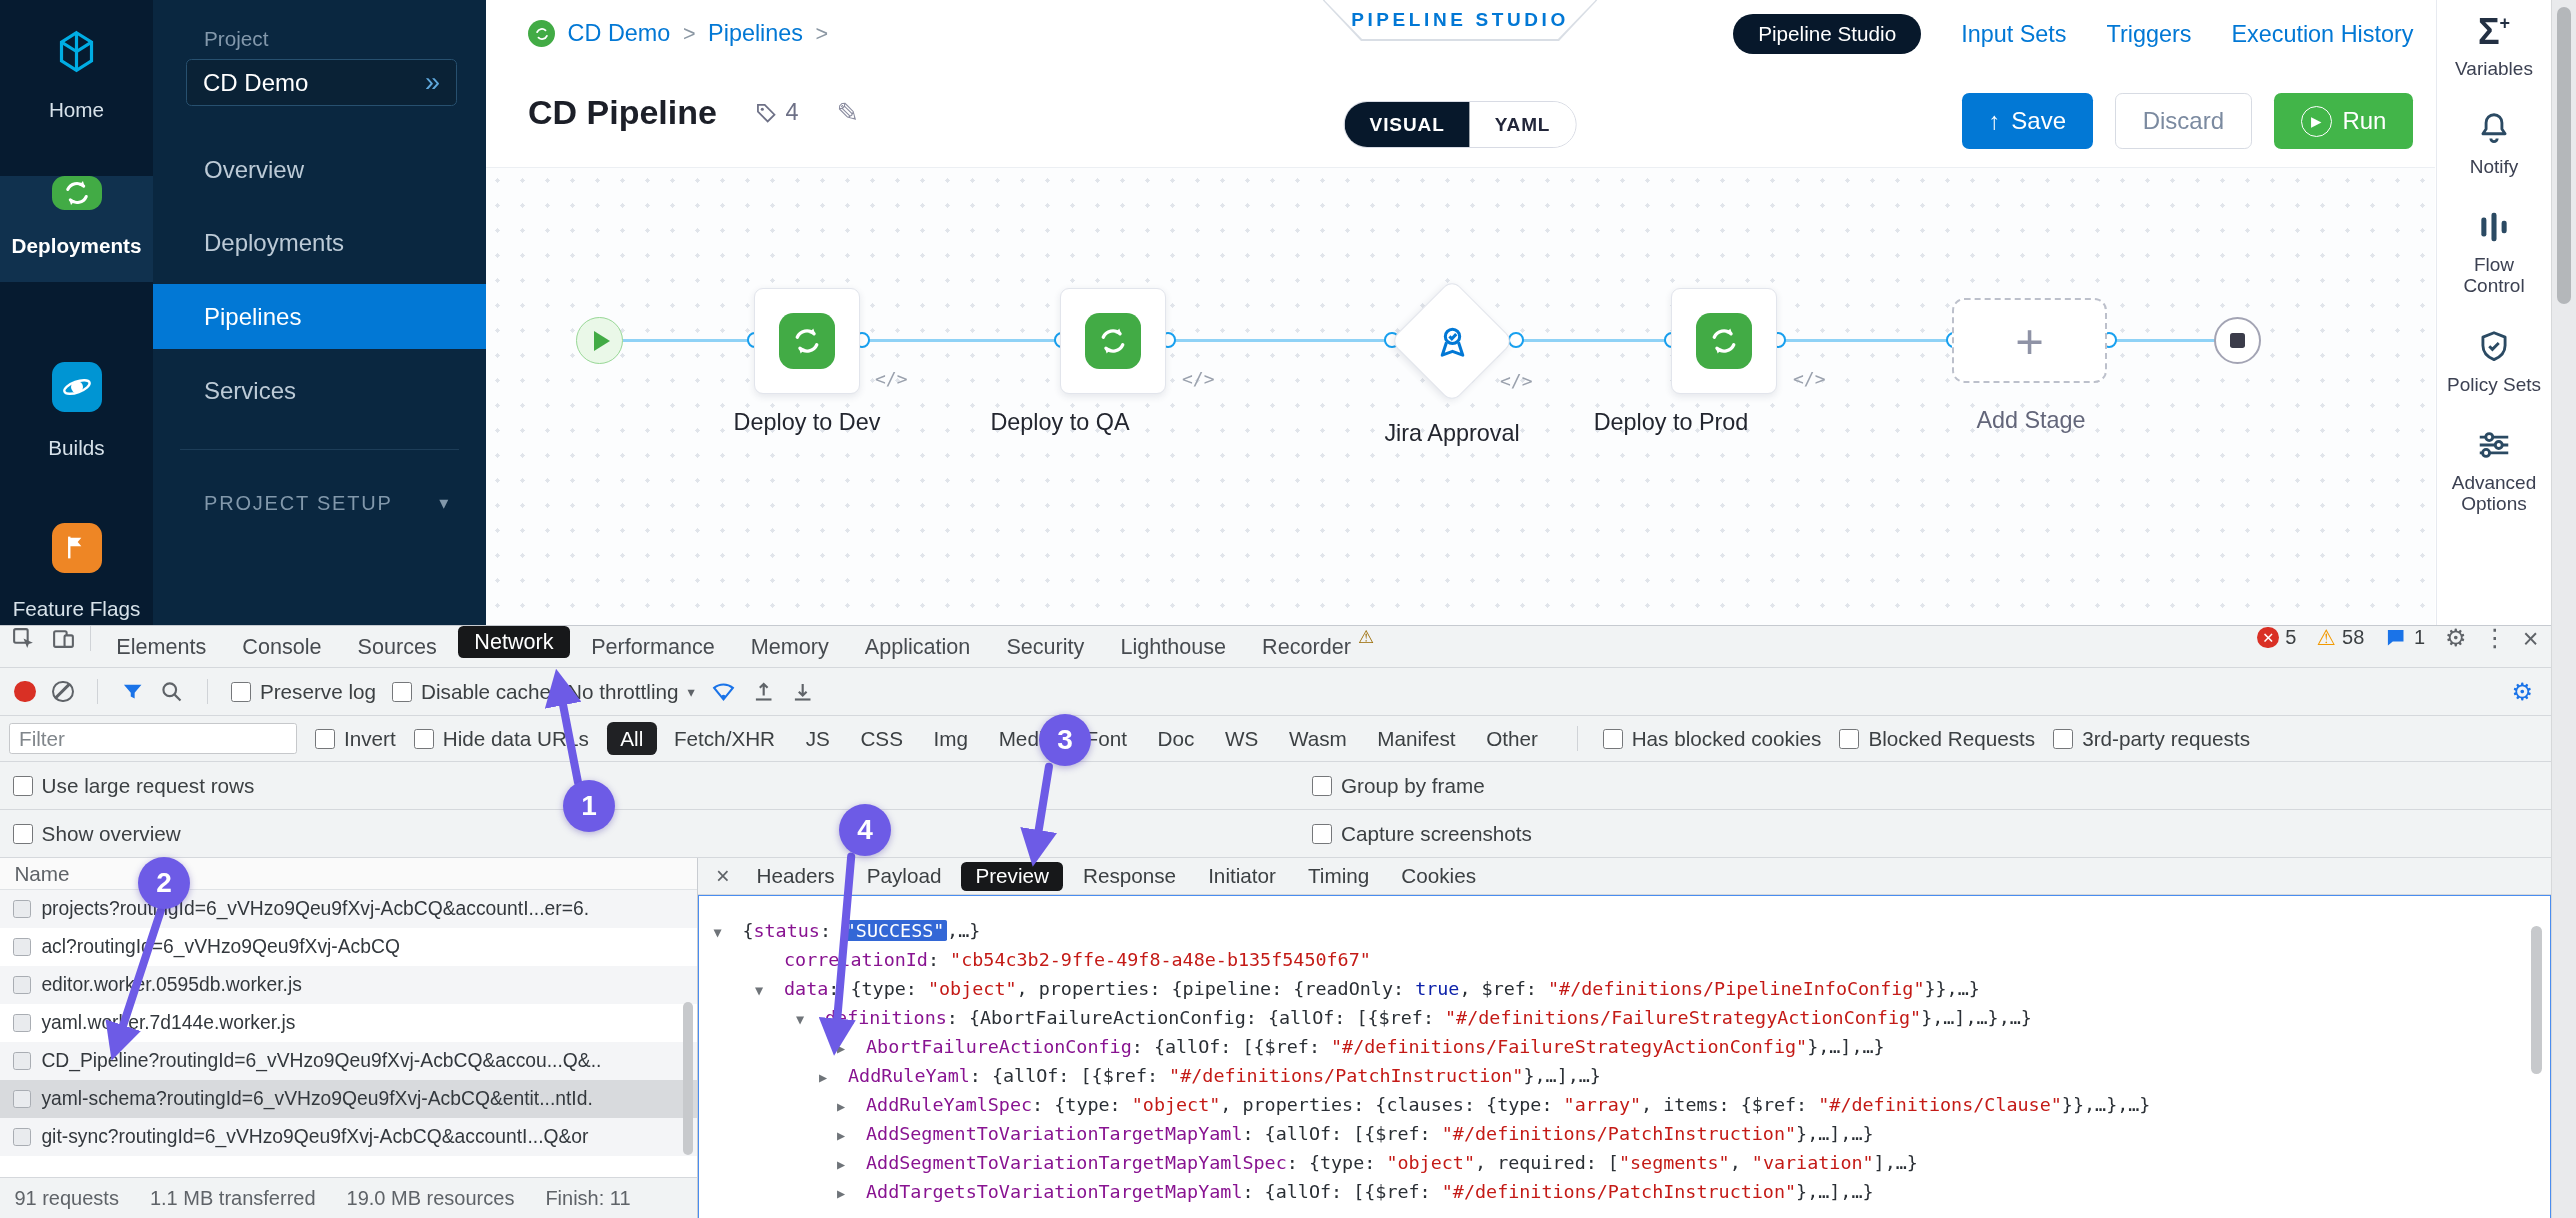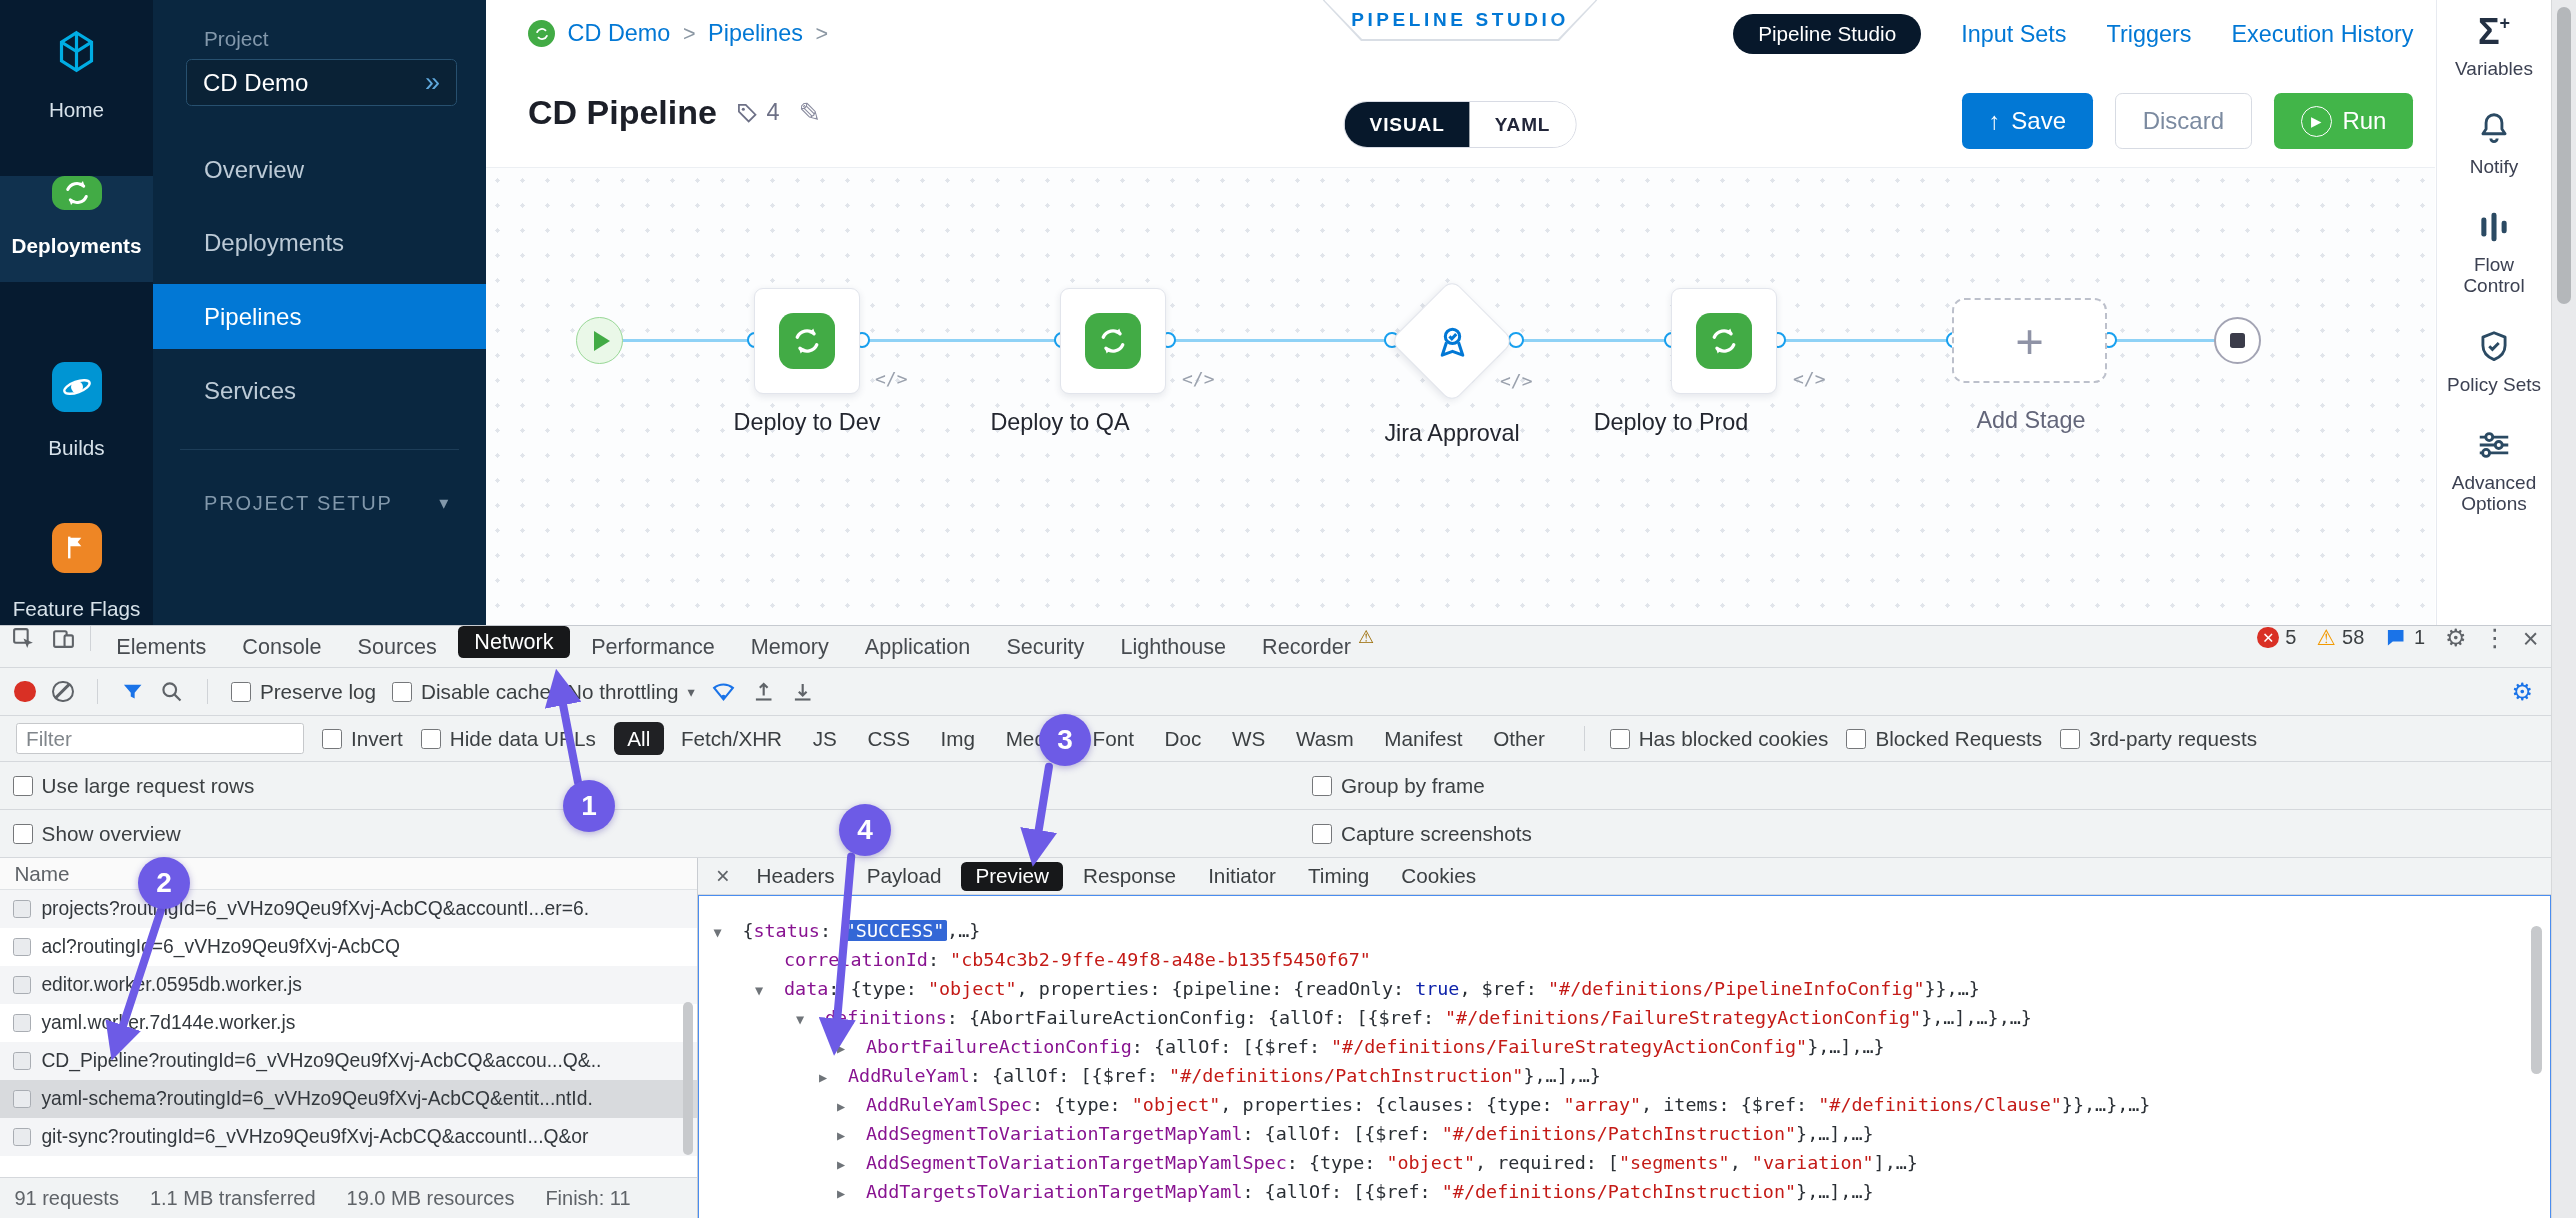--- a/index.html
+++ b/index.html
@@ -25,21 +25,21 @@
   #main{position:absolute;left:485px;top:0;width:1950px;height:625px;background:#fff}
   .crumbs{position:absolute;left:43px;top:20px;display:flex;align-items:center;gap:12.6px;font-size:23.4px}
   .crumb-link{color:#0278d5}
   .crumb-sep{color:#8b97a3;font-size:21.6px}
   .mini-cd{width:27px;height:27px;border-radius:50%;background:#42ab45;display:flex;align-items:center;justify-content:center}
   .banner{position:absolute;left:50%;transform:translateX(-50%);top:0;width:275px;height:41px;-webkit-clip-path:polygon(0 0,100% 0,86% 100%,14% 100%);clip-path:polygon(0 0,100% 0,86% 100%,14% 100%);background:#d9dee5;z-index:3}
   .banner-in{position:absolute;left:1.8px;right:1.8px;top:0;bottom:1.8px;-webkit-clip-path:polygon(0 0,100% 0,86% 100%,14% 100%);clip-path:polygon(0 0,100% 0,86% 100%,14% 100%);background:#fff;display:flex;align-items:center;justify-content:center;font-size:19px;font-weight:bold;letter-spacing:3.6px;color:#0278d5}
   .head-tabs{position:absolute;top:14.4px;right:21.6px;display:flex;align-items:center;gap:40px;font-size:23.4px;z-index:4}
   .head-tab{color:#0278d5}
   .head-tab.pill{background:#07182b;color:#fff;border-radius:898px;padding:8px 25px}
-  .title-row{position:absolute;left:43px;top:93px;display:flex;align-items:center;gap:19px}
+  .title-row{position:absolute;left:43px;top:93px;display:flex;align-items:center;gap:38px}
   .pipe-title{font-size:34px;font-weight:bold;color:#1c1f28}
   .tag-group{display:flex;align-items:center;gap:7.2px;color:#6d7086;font-size:23.4px}
   .pencil{color:#8b8da0;font-size:27px}
   .mode-toggle{position:absolute;left:50%;transform:translateX(-50%);top:101px;display:flex;border:1.8px solid #d8dbe4;border-radius:898px;overflow:hidden;height:45px}
   .mode-seg{display:flex;align-items:center;padding:0 25px;font-size:19px;letter-spacing:0.9px;font-weight:bold}
   .mode-seg.on{background:#07182b;color:#fff}
   .mode-seg.off{background:#fff;color:#22263a}
   .act-btns{position:absolute;top:93px;right:21.6px;display:flex;align-items:center;gap:21.6px}
   .btn{height:56px;display:flex;align-items:center;gap:10.8px;padding:0 27px;border-radius:7.2px;font-size:24px;box-sizing:border-box}
   .btn-save{background:#0278d5;color:#fff}
@@ -84,21 +84,21 @@
   .warn-ic{color:#f29900;font-size:21.6px;line-height:1}
   .tb-tool{margin-right:16px;font-size:24px;color:#5f6368;line-height:1}
   .dt-toolbar2{height:47px;background:#f1f3f4;border-bottom:0.9px solid #d5d8dc;display:flex;align-items:center;padding-left:14.4px;gap:16px;flex:none}
   .rec-dot{width:21.6px;height:21.6px;border-radius:50%;background:#d93025;flex:none}
   .clear-ic{width:21.6px;height:21.6px;border-radius:50%;border:2.7px solid #5f6368;position:relative;box-sizing:border-box;flex:none}
   .clear-ic::after{content:"";position:absolute;left:-1.8px;top:7.2px;width:20px;height:2.7px;background:#5f6368;transform:rotate(-45deg)}
   .cbg{display:flex;align-items:center;gap:9px;font-size:20.7px;color:#3c4043;white-space:nowrap}
   .cb{display:inline-block;width:20px;height:20px;border:1.8px solid #75777a;border-radius:2.7px;background:#fff;flex:none;box-sizing:border-box}
   .throttle{display:flex;align-items:center;gap:9px;font-size:20.7px;color:#3c4043}
   .caret{font-size:14.4px;color:#5f6368}
-  .dt-filter{height:45px;background:#f1f3f4;border-bottom:0.9px solid #d5d8dc;display:flex;align-items:center;padding-left:16px;gap:18px;flex:none}
+  .dt-filter{height:45px;background:#f1f3f4;border-bottom:0.9px solid #d5d8dc;display:flex;align-items:center;padding-left:9px;gap:18px;flex:none}
   .filter-input{width:288px;height:31px;border:0.9px solid #c6c8cb;border-radius:2.7px;background:#fff;font-size:20.7px;padding:0 9px;color:#202124;font-family:"Liberation Sans",sans-serif;box-sizing:border-box}
   .filter-input::placeholder{color:#80868b}
   .pills{display:flex;align-items:center;gap:3.6px}
   .pill{padding:4.5px 13.5px;border-radius:6.3px;font-size:20.7px;color:#3c4043;white-space:nowrap}
   .pill.active{background:#202124;color:#fff}
   .dt-opts{height:47px;background:#f1f3f4;border-bottom:0.9px solid #d5d8dc;position:relative;flex:none}
   .dt-opts .cbg{position:absolute;top:50%;transform:translateY(-50%)}
   .dt-body{flex:1;display:flex;min-height:0}
   .req-pane{width:698px;flex:none;border-right:0.9px solid #c9ccd1;position:relative;background:#fff;box-sizing:border-box;overflow:hidden}
   .req-header{height:31px;border-bottom:0.9px solid #e0e3e6;background:#fafafa;display:flex;align-items:center;padding-left:14.4px;font-size:20.7px;color:#5f6368}

